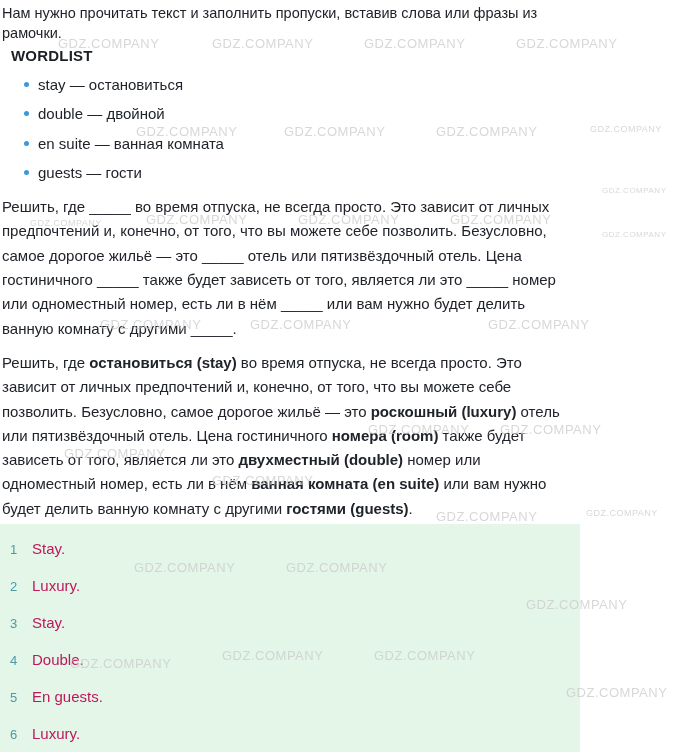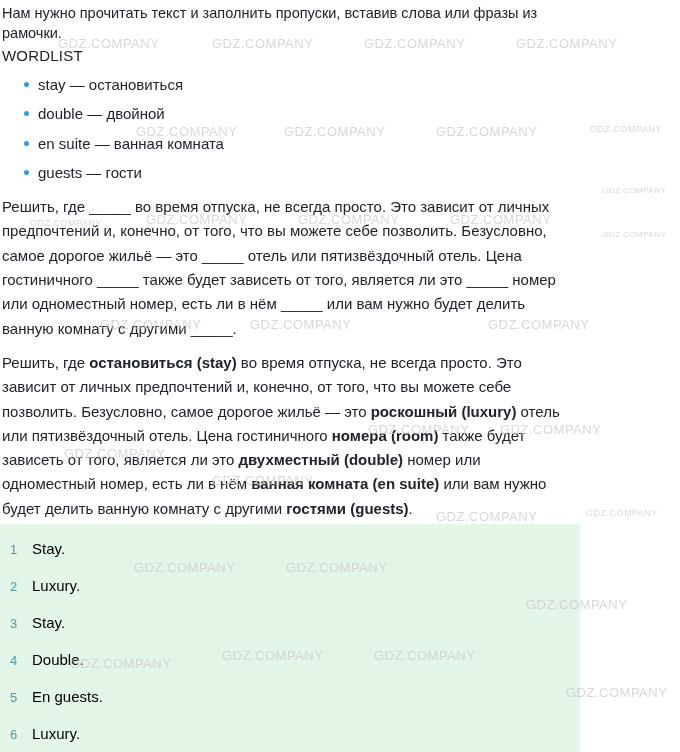--- a/index.html
+++ b/index.html
@@ -21,25 +21,26 @@
     width: 580px;
     height: 752px;
   }
   .intro {
     padding: 4px 2px 0 2px;
     font-size: 14.5px;
     line-height: 1.35;
     color: #20242a;
   }
   .wordlist-title {
-    font-weight: normal;
+    font-weight: bold;
     font-size: 15px;
     letter-spacing: .2px;
     padding: 4px 2px 2px 2px;
     color: #1b1f24;
+    margin-left: 9px;
   }
   ul.wordlist {
     margin: 4px 0 6px 12px;
     padding-left: 26px;
     list-style: none;
   }
   ul.wordlist li {
     position: relative;
     font-size: 15px;
     line-height: 1.55;
@@ -76,21 +77,21 @@
     align-items: baseline;
     padding: 10px 0 10px 10px;
     font-size: 15px;
   }
   .answer-num {
     width: 22px;
     color: #4c9aa8;
     font-size: 13px;
     flex: none;
   }
-  .answer-text { color: #000000; }
+  .answer-text { color: #be185d; }
   
   .wm {
     position: absolute;
     font-family: "Liberation Sans", sans-serif;
     color: #c9c9c9;
     opacity: .72;
     white-space: nowrap;
     letter-spacing: .5px;
     pointer-events: none;
     user-select: none;

